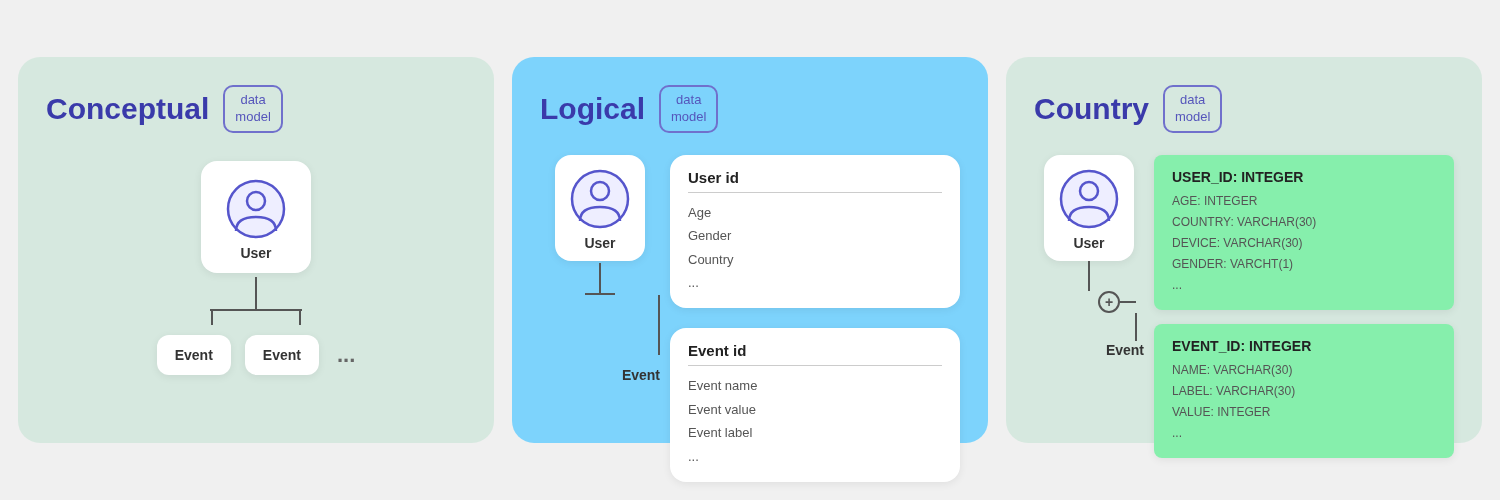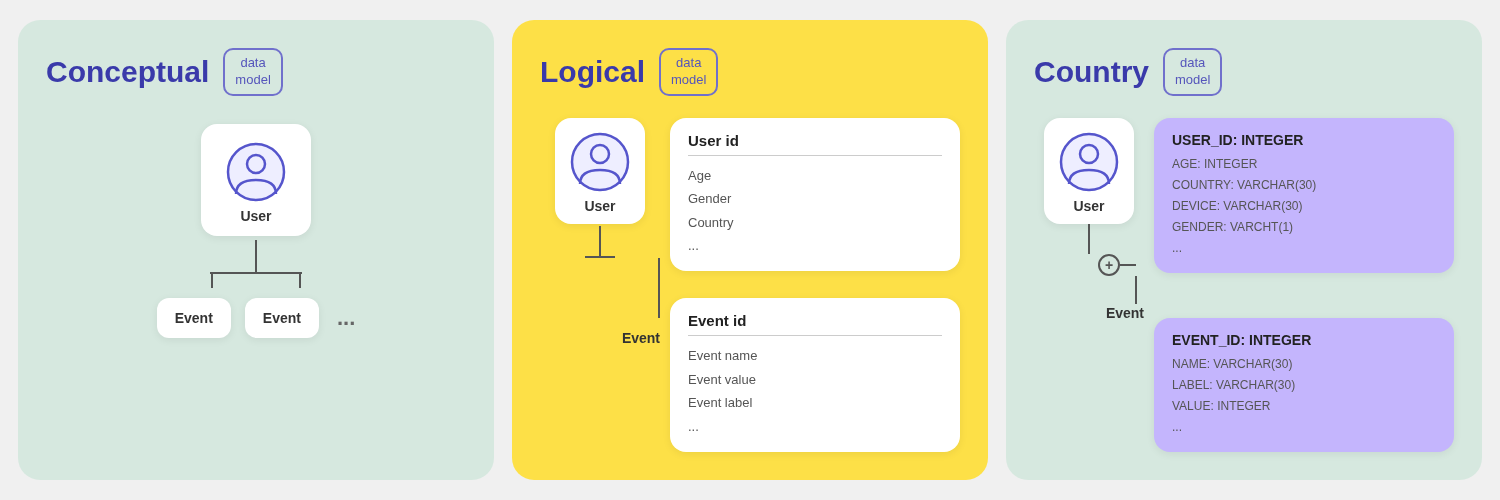--- a/index.html
+++ b/index.html
@@ -12,28 +12,28 @@
       background: #f0f0f0;
       font-family: 'Segoe UI', Arial, sans-serif;
       gap: 18px;
       padding: 18px;
     }
 
     .panel {
       border-radius: 22px;
       padding: 28px 28px 28px 28px;
       flex: 1;
-      height: 460px;
+      height: 386px;
       position: relative;
       display: flex;
       flex-direction: column;
     }
 
     .panel-conceptual { background: #d6e8df; }
-    .panel-logical    { background: #fde047; }
+    .panel-logical    { background: #7dd3fc; }
     .panel-physical   { background: #d6e8df; }
 
     .panel-header {
       display: flex;
       align-items: center;
       gap: 14px;
       margin-bottom: 18px;
     }
 
     .panel-title {
@@ -301,22 +301,22 @@
 
     .physical-right {
       flex: 1;
       display: flex;
       flex-direction: column;
       gap: 14px;
       padding-left: 10px;
     }
 
     .phys-info-card {
-      background: #c4b5fd;
-      border-radius: 16px;
+      background: #86efac;
+      border-radius: 8px;
       padding: 14px 18px;
       box-shadow: 0 2px 8px rgba(0,0,0,0.07);
     }
 
     .phys-info-title {
       font-size: 14px;
       font-weight: 700;
       color: #222;
       margin-bottom: 6px;
     }

